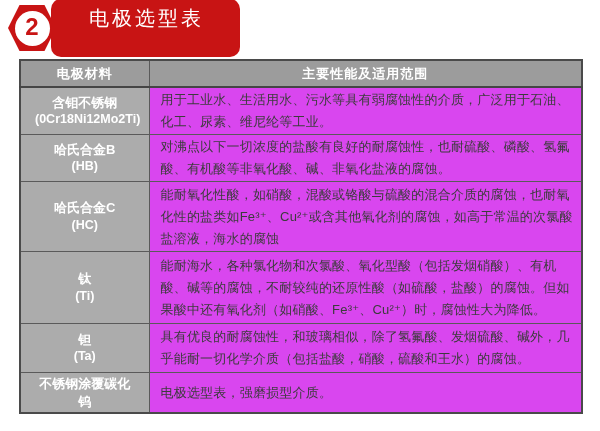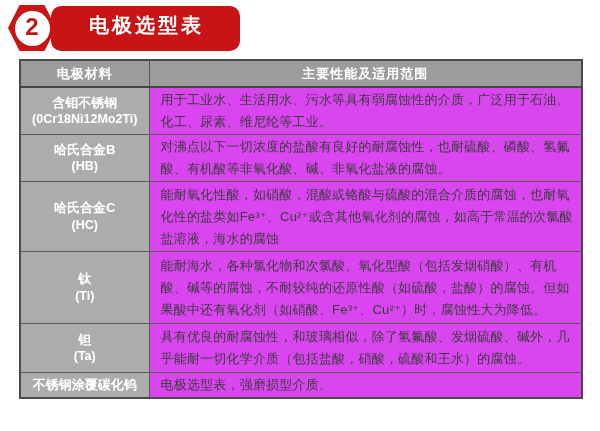--- a/index.html
+++ b/index.html
@@ -28,40 +28,40 @@
   .hex-circle{
     width:35px;height:35px;border-radius:50%;background:#ffffff;
     display:flex;align-items:center;justify-content:center;
   }
   .hex-number{
     color:var(--accent);font-size:24px;font-weight:bold;line-height:1;
     transform:translateY(-1px);
   }
   .title-pill{
     margin-left:-5px;background:var(--accent);color:#ffffff;
-    font-size:20px;font-weight:bold;letter-spacing:3px;
-    padding:6px 36px 12px 38px;border-radius:10px;white-space:nowrap;
+    font-size:20px;font-weight:normal;letter-spacing:3px;
+    padding:6px 36px 25px 38px;border-radius:10px;white-space:nowrap;
   }
   
   table.spec{
     border-collapse:collapse;table-layout:fixed;
     margin:7px 0 0 19px;width:564px;
     border:2px solid var(--border-dark);
   }
   col.c-mat{width:129px;}
   th,td{border:1px solid var(--border-mid);}
   thead th{
     background:var(--header-gray);color:#ffffff;
     font-size:13px;font-weight:bold;height:27px;text-align:center;
     border-bottom:2px solid #454545;letter-spacing:1px;
   }
   td.mat{
     background:var(--cell-gray);color:#ffffff;text-align:center;
     font-weight:bold;font-size:13px;line-height:1.35;
-    padding:2px 8px;vertical-align:middle;
+    padding:2px 14px;vertical-align:middle;
   }
   td.mat .sub{font-size:12.5px;}
   td.desc{
     background:#d946ef;color:var(--text-dark);
     font-size:13px;line-height:22px;
     padding:1px 8px 1px 11px;vertical-align:middle;
     letter-spacing:0.2px;
   }
   tbody tr:nth-child(1){height:46px;}
   tbody tr:nth-child(2){height:44px;}

